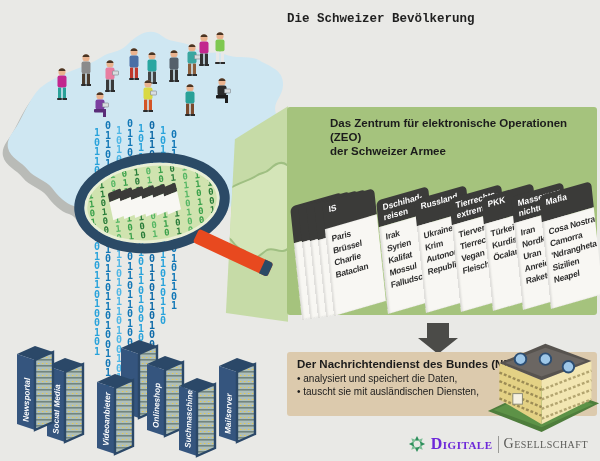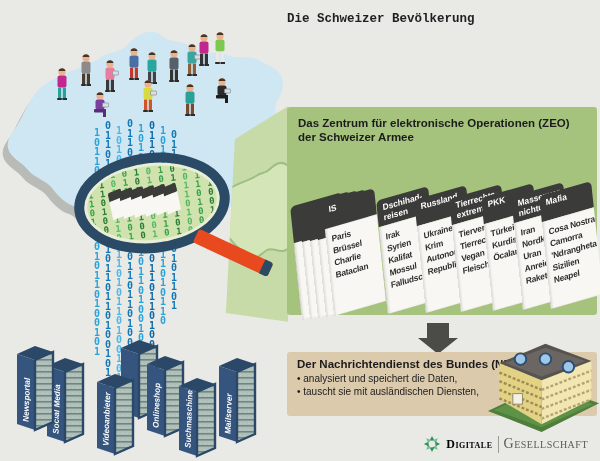--- a/index.html
+++ b/index.html
@@ -37,21 +37,21 @@
           border-radius:3px;transform:rotate(25deg);transform-origin:0 50%;z-index:6;}
   #handle .tip{position:absolute;right:0;top:0;width:9px;height:15px;background:#2b4a66;
           border-radius:0 3px 3px 0;}
   .minicard{position:absolute;width:14px;height:27px;transform:rotate(-16deg) skewX(-10deg);}
   .minicard .mt{height:9px;background:#3b3b39;border-radius:2px 2px 0 0;}
   .minicard .mb{height:18px;background:#f8f7f3;}
 
   
   #zeo-box{left:287px;top:107px;width:310px;height:208px;background:#a5c37d;
            border-radius:3px;z-index:7;box-sizing:border-box;padding:9px 11px;color:#1c1c1c;}
-  #zeo-box .t{font-size:11.5px;font-weight:bold;line-height:14px;white-space:pre-line;}
+  #zeo-box .t{font-size:11.5px;font-weight:bold;line-height:14px;white-space:pre-line;margin-left:32px;}
   #zeo-box .b{font-size:10px;line-height:13px;margin-top:3px;width:290px;}
   #cards-layer{left:0;top:0;width:600px;height:461px;z-index:8;pointer-events:none;}
   .card{position:absolute;width:54px;height:112px;transform:rotate(-16deg) skewX(-10deg);}
   .card .tab{height:26px;background:#3b3b39;border-radius:5px 5px 0 0;color:#fff;
              font-size:8.5px;font-weight:bold;line-height:9.5px;padding:4px 0 0 6px;
              white-space:pre;box-sizing:border-box;overflow:hidden;}
   .card .bodyc{position:absolute;top:26px;left:0;right:0;bottom:0;background:#f8f7f3;
              padding:5px 0 0 6px;font-size:8.5px;font-weight:bold;line-height:12px;
              letter-spacing:-0.2px;color:#2e2e2e;white-space:pre;overflow:hidden;
              box-shadow:inset 2px 0 2px rgba(0,0,0,0.10);}
@@ -70,21 +70,21 @@
   #ndb-box .t{font-size:11.5px;font-weight:bold;margin-bottom:2px;}
   #ndb-box .bl{font-size:10px;line-height:13px;width:200px;}
   #building{left:486px;top:334px;z-index:8;}
 
   
   #server-layer{left:5px;top:330px;z-index:9;}
 
   
   #logo{right:12px;top:435px;z-index:10;display:flex;align-items:center;gap:5px;
         font-family:"Liberation Serif",serif;}
-  #logo .d{color:#000000;font-size:12px;font-variant:small-caps;font-weight:bold;letter-spacing:.5px;}
+  #logo .d{color:#6d28d9;font-size:16px;font-variant:small-caps;font-weight:bold;letter-spacing:.5px;}
   #logo .g{color:#5a5a57;font-size:14px;font-variant:small-caps;letter-spacing:.5px;}
   #logo .sep{width:1px;height:17px;background:#9a9a97;}
 </style>
 </head>
 <body>
 
 <div id="header" class="abs">
   <div class="t" style="white-space: pre-line;">Die Schweizer Bevölkerung</div>
 </div>
 

